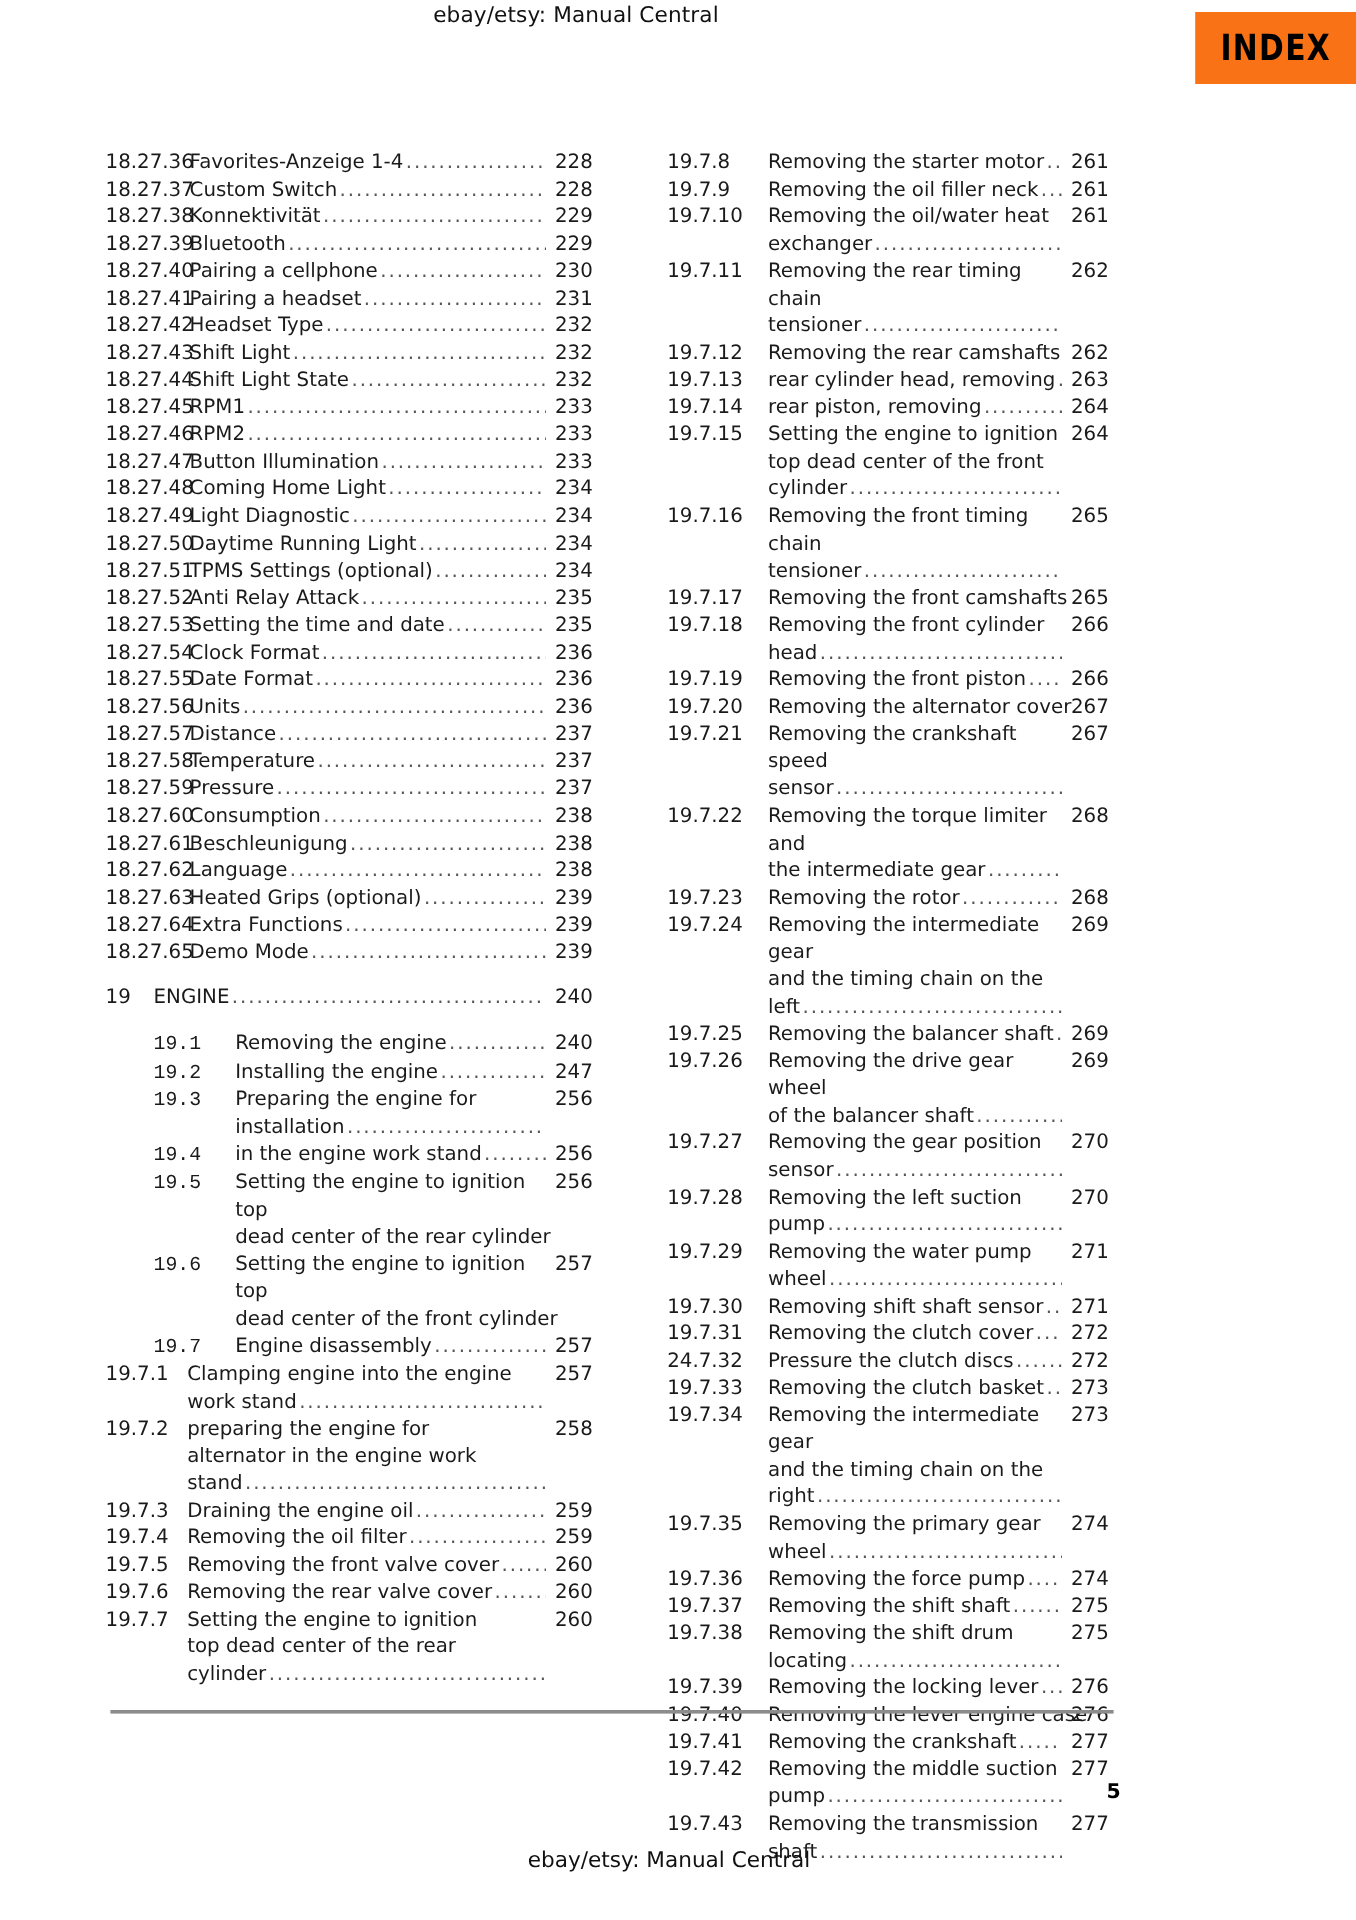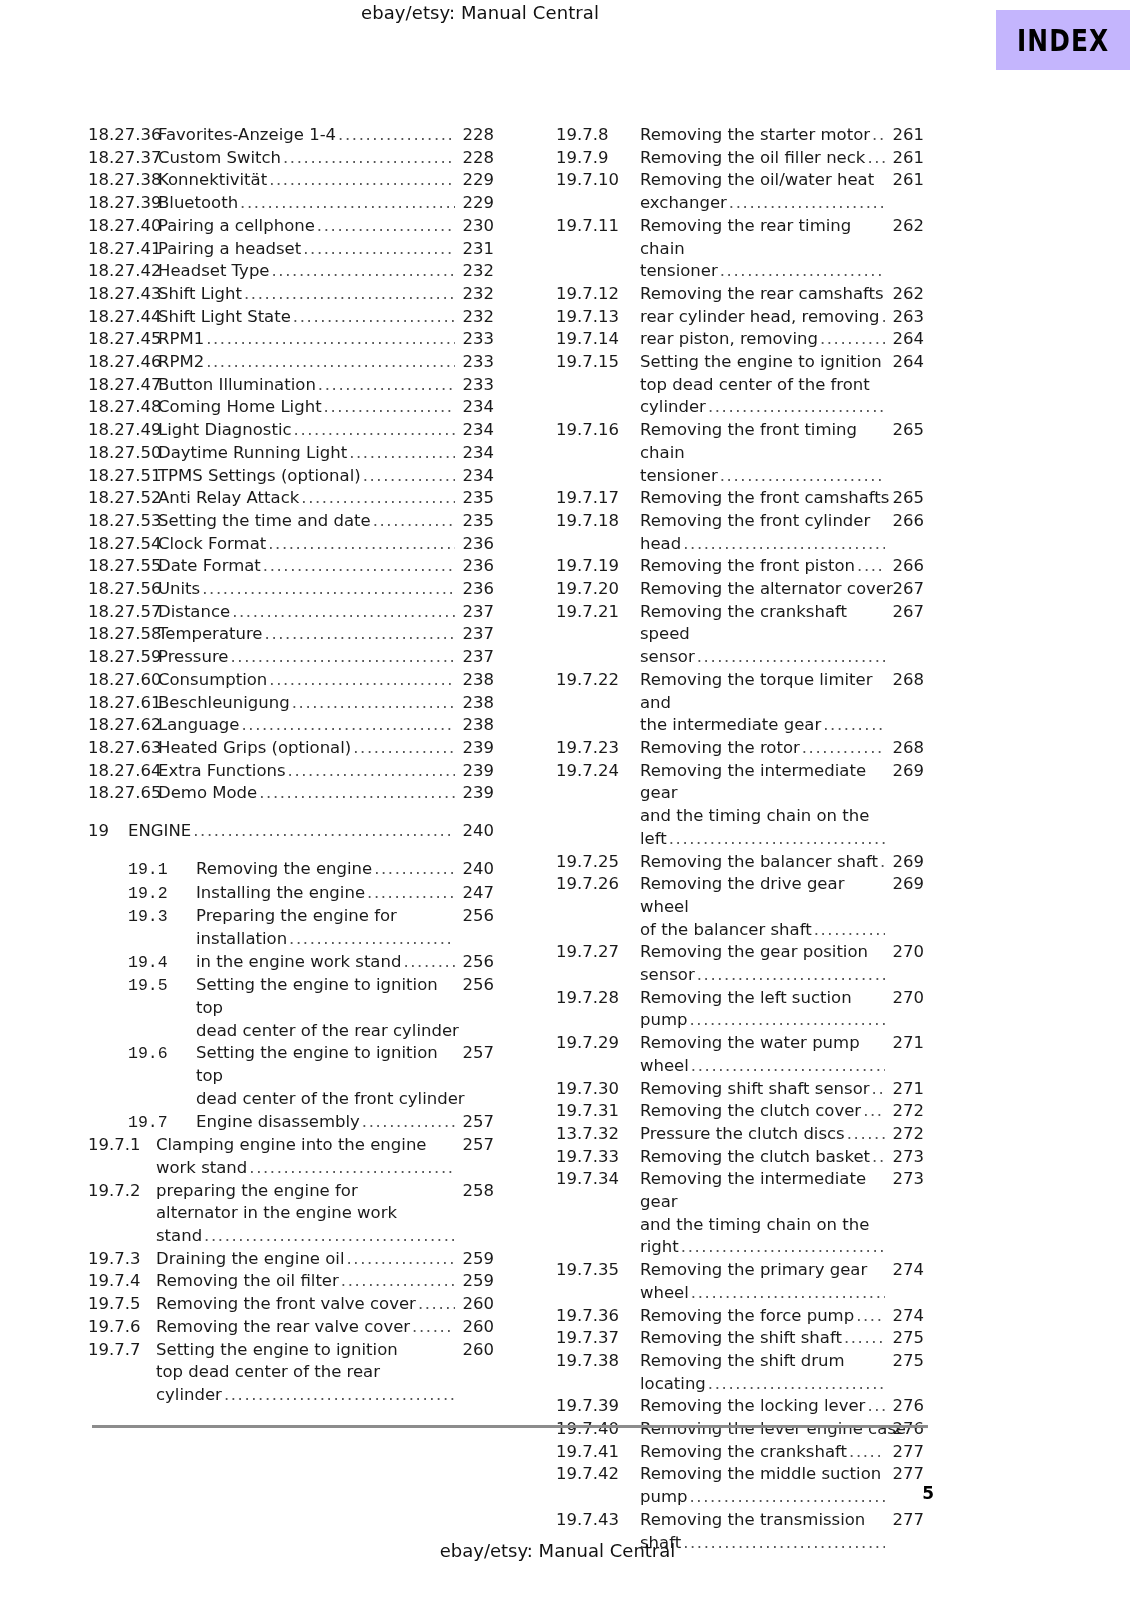--- a/index.html
+++ b/index.html
@@ -29,21 +29,21 @@
     text-align: center;
     font-size: 18px;
     font-family: "DejaVu Sans", "Liberation Sans", sans-serif;
     color: #111;
     letter-spacing: 0.1px;
   }
   #index-tab {
     position: absolute;
     right: 0; top: 10px;
     width: 134px; height: 60px;
-    background: #c4b5fd;
+    background: #f97316;
     display: flex;
     align-items: center;
     justify-content: center;
   }
   #index-tab-label {
     font-family: "DejaVu Sans Condensed", "Liberation Sans Narrow", "Liberation Sans", sans-serif;
     font-weight: bold;
     font-size: 30px;
     letter-spacing: 1.2px;
     color: #000;
@@ -872,21 +872,21 @@
         <span class="entry-num">19.7.31</span>
         <span class="entry-body">
           <div class="leader-line">
             <span class="leader-text">Removing the clutch cover</span>
             <span class="leader-fill"></span>
           </div>
         </span>
         <span class="entry-page">272</span>
       </div>
       <div class="toc-entry lvl-2s">
-        <span class="entry-num">13.7.32</span>
+        <span class="entry-num">24.7.32</span>
         <span class="entry-body">
           <div class="leader-line">
             <span class="leader-text">Pressure the clutch discs</span>
             <span class="leader-fill"></span>
           </div>
         </span>
         <span class="entry-page">272</span>
       </div>
       <div class="toc-entry lvl-2s">
         <span class="entry-num">19.7.33</span>

